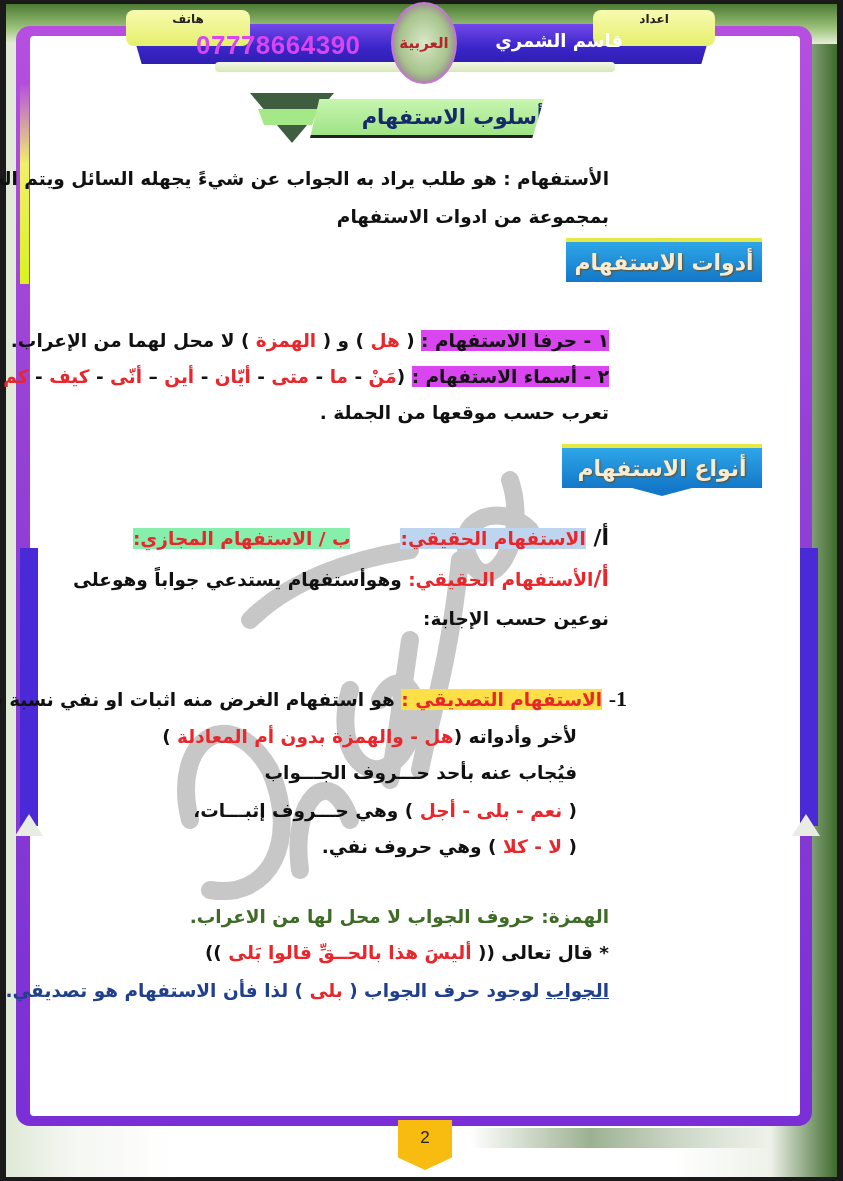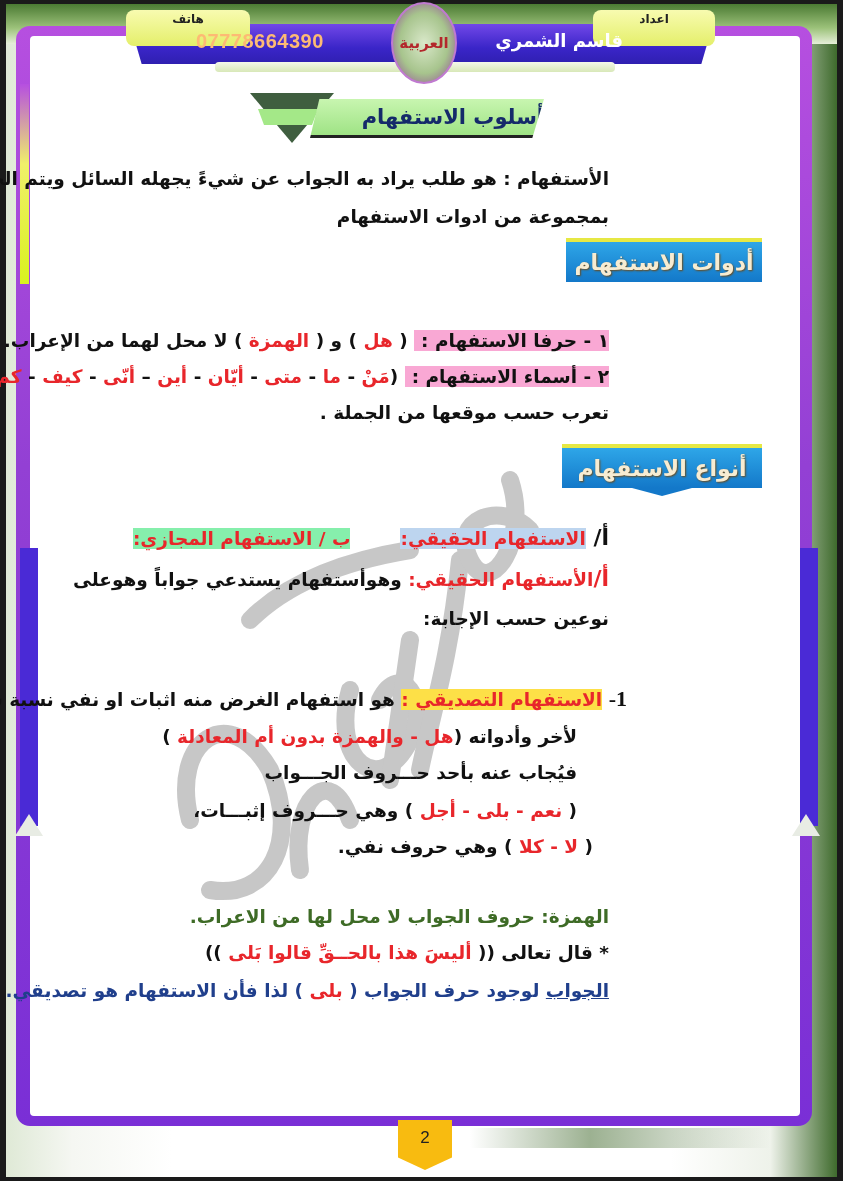--- a/index.html
+++ b/index.html
@@ -8,32 +8,32 @@
   .green-top{position:absolute;left:0;top:0;width:100%;height:40px;background:linear-gradient(180deg,#4b7a33,#9cc27a 60%,#e6efd9);}
   .frame{position:absolute;left:16px;top:26px;width:796px;height:1100px;border-radius:14px;background:linear-gradient(180deg,#b64fe0 0%,#9340d4 40%,#7a2fd6 100%);}
   .frame-inner{position:absolute;left:30px;top:36px;width:770px;height:1080px;background:#ffffff;border-radius:4px;}
   .side-left{position:absolute;left:20px;top:84px;width:9px;height:200px;background:linear-gradient(180deg,#b64fe0,#f0f06a 40%,#d9f21e);}
   .side-blue-left{position:absolute;left:20px;top:548px;width:18px;height:278px;background:#4a2ad6;}
   .side-blue-right{position:absolute;left:800px;top:548px;width:18px;height:278px;background:#4a2ad6;}
   .tri{position:absolute;width:0;height:0;border-left:14px solid transparent;border-right:14px solid transparent;border-bottom:22px solid #e8ece4;}
   .header-band{position:absolute;left:130px;top:24px;width:583px;height:40px;background:linear-gradient(180deg,#7248e8,#3a25c8 60%,#2f1fb0);clip-path:polygon(0 0,100% 0,98% 100%,2% 100%);}
   .header-green-strip{position:absolute;left:215px;top:62px;width:400px;height:10px;background:linear-gradient(180deg,#f4f7ea,#d8e8b8);border-radius:4px;}
   .tag{position:absolute;top:10px;height:36px;background:linear-gradient(180deg,#f8fbb0,#e4ef6a);border-radius:8px;font-size:12px;font-weight:bold;color:#222;text-align:center;line-height:18px;direction:rtl;}
-  .phone{position:absolute;left:196px;top:30px;font-family:"Liberation Sans",sans-serif;font-weight:bold;font-size:20px;color:#fdba74;letter-spacing:0.5px;}
+  .phone{position:absolute;left:196px;top:30px;font-family:"Liberation Sans",sans-serif;font-weight:bold;font-size:26px;color:#d946ef;letter-spacing:0.5px;}
   .author{position:absolute;right:220px;top:30px;font-weight:bold;font-size:18px;color:#fff;direction:rtl;}
   .logo{position:absolute;left:391px;top:2px;width:62px;height:78px;border-radius:50%;background:radial-gradient(ellipse at center,#d9e8c9 0%,#a7c48d 55%,#8f3f9a 100%);border:2px solid #c07ad0;display:flex;align-items:center;justify-content:center;font-weight:bold;color:#b3272b;font-size:15px;direction:rtl;}
   .title-banner{position:absolute;left:250px;top:93px;width:300px;height:44px;}
   .title-tri{position:absolute;left:0;top:0;width:0;height:0;border-left:42px solid transparent;border-right:42px solid transparent;border-top:50px solid #3f5e3f;}
   .title-box{position:absolute;left:60px;top:6px;width:234px;height:36px;background:linear-gradient(180deg,#c8f5b0,#9fe385);clip-path:polygon(4% 0,100% 0,95% 100%,0 100%);display:flex;align-items:center;justify-content:flex-end;border-bottom:3px solid #222;}
   .title-box span{font-weight:bold;font-size:21px;color:#152a6a;direction:rtl;}
   .title-ribbon{position:absolute;left:8px;top:16px;width:60px;height:16px;background:#a4e888;clip-path:polygon(0 0,100% 0,90% 100%,10% 100%);}
   .content{position:absolute;left:0;top:0;width:687px;height:1181px;direction:rtl;}
   .line{position:absolute;right:78px;font-weight:bold;font-size:18.5px;color:#111;white-space:nowrap;direction:rtl;}
   .red{color:#e8262b;}
-  .hl-purple{background:#f9a8d4;padding-left:7px;}
+  .hl-purple{background:#d946ef;}
   .hl-blue{background:#bdd5ef;}
   .hl-gray{background:#86efac;text-align:right;}
   .hl-tan{background:#fde047;}
   .green-txt{color:#3e6b26;}
   .blue-txt{color:#203f8c;}
   .sec-header{position:absolute;height:40px;background:linear-gradient(180deg,#2ea6e8,#1378c9);border-top:4px solid #e6e844;display:flex;align-items:center;justify-content:center;}
   .sec-header span{font-weight:bold;font-size:22px;color:#f7ecd2;text-shadow:1px 1px 2px #6b4b1c;direction:rtl;}
   .sec-header .notch{position:absolute;bottom:-8px;left:50%;width:0;height:0;border-left:30px solid transparent;border-right:30px solid transparent;border-top:8px solid #1378c9;transform:translateX(-50%);}
   .watermark{position:absolute;left:150px;top:440px;width:460px;height:480px;opacity:0.55;pointer-events:none;}
   .page-num{position:absolute;left:398px;top:1120px;width:54px;height:50px;background:#f8bb10;clip-path:polygon(0 0,100% 0,100% 75%,50% 100%,0 75%);display:flex;justify-content:center;padding-top:8px;box-sizing:border-box;font-family:"Liberation Sans",sans-serif;font-size:17px;color:#222;}
@@ -120,21 +120,21 @@
   <div class="line" style="top:686px;right:60px;">
     <span style="font-family:'Liberation Serif',serif;font-size:22px;">1-</span><span> </span><span class="red hl-tan">الاستفهام التصديقي :</span><span> هو استفهام الغرض منه اثبات او نفي نسبة شيء</span>
   </div>
   <div class="line" style="top:726px;right:110px;">
     <span>لأخر وأدواته (</span><span class="red">هل - والهمزة بدون أم المعادلة</span><span> )</span>
   </div>
   <div class="line" style="top:762px;right:110px;">فيُجاب عنه بأحد حـــروف الجـــواب</div>
   <div class="line" style="top:800px;right:110px;">
     <span>( </span><span class="red">نعم - بلى - أجل</span><span> ) وهي حـــروف إثبـــات،</span>
   </div>
-  <div class="line" style="top:836px;right:94px;">
+  <div class="line" style="top:836px;right:110px;">
     <span>( </span><span class="red">لا - كلا</span><span> ) وهي حروف نفي.</span>
   </div>
 
   <div class="line green-txt" style="top:906px;">الهمزة: حروف الجواب لا محل لها من الاعراب.</div>
   <div class="line" style="top:942px;">
     <span>* قال تعالى (( </span><span class="red">أليسَ هذا بالحــقِّ قالوا بَلى</span><span> ))</span>
   </div>
   <div class="line blue-txt" style="top:980px;">
     <span style="text-decoration:underline;">الجواب</span><span> لوجود حرف الجواب ( </span><span class="red">بلى</span><span> ) لذا فأن الاستفهام هو تصديقي.</span>
   </div>

